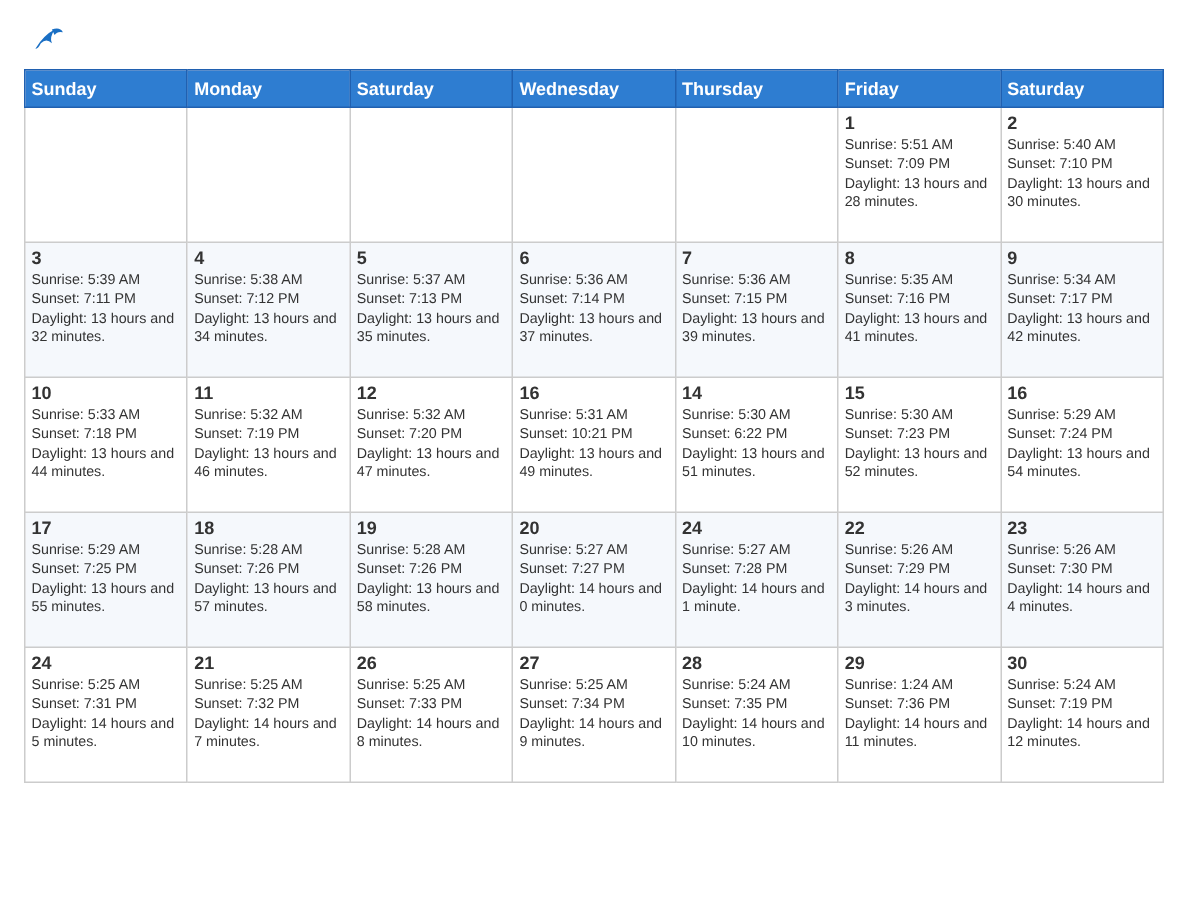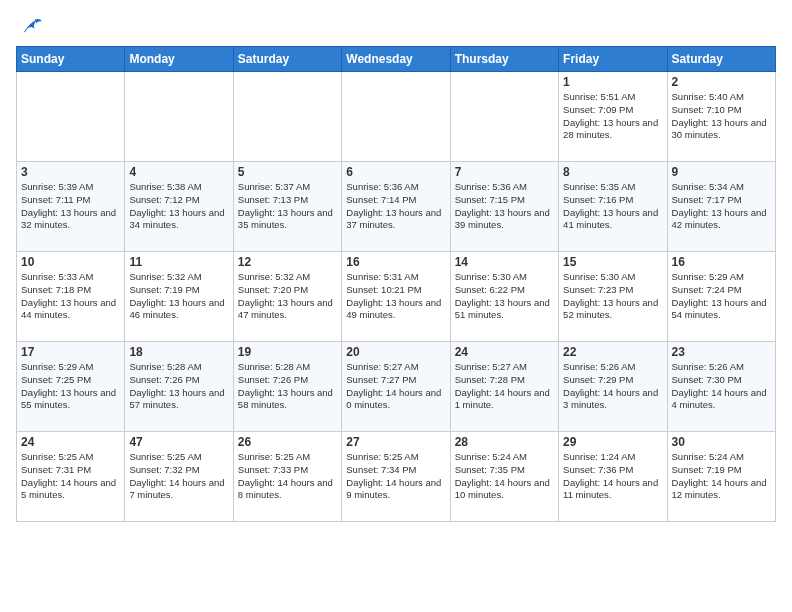--- a/index.html
+++ b/index.html
@@ -289,21 +289,21 @@
       </tr>
       <tr>
         <td>
           <span class="day-num">24</span>
           <div class="day-info">Sunrise: 5:25 AM
 Sunset: 7:31 PM
 Daylight: 14 hours
 and 5 minutes.</div>
         </td>
         <td>
-          <span class="day-num">47</span>
+          <span class="day-num">21</span>
           <div class="day-info">Sunrise: 5:25 AM
 Sunset: 7:32 PM
 Daylight: 14 hours
 and 7 minutes.</div>
         </td>
         <td>
           <span class="day-num">26</span>
           <div class="day-info">Sunrise: 5:25 AM
 Sunset: 7:33 PM
 Daylight: 14 hours

